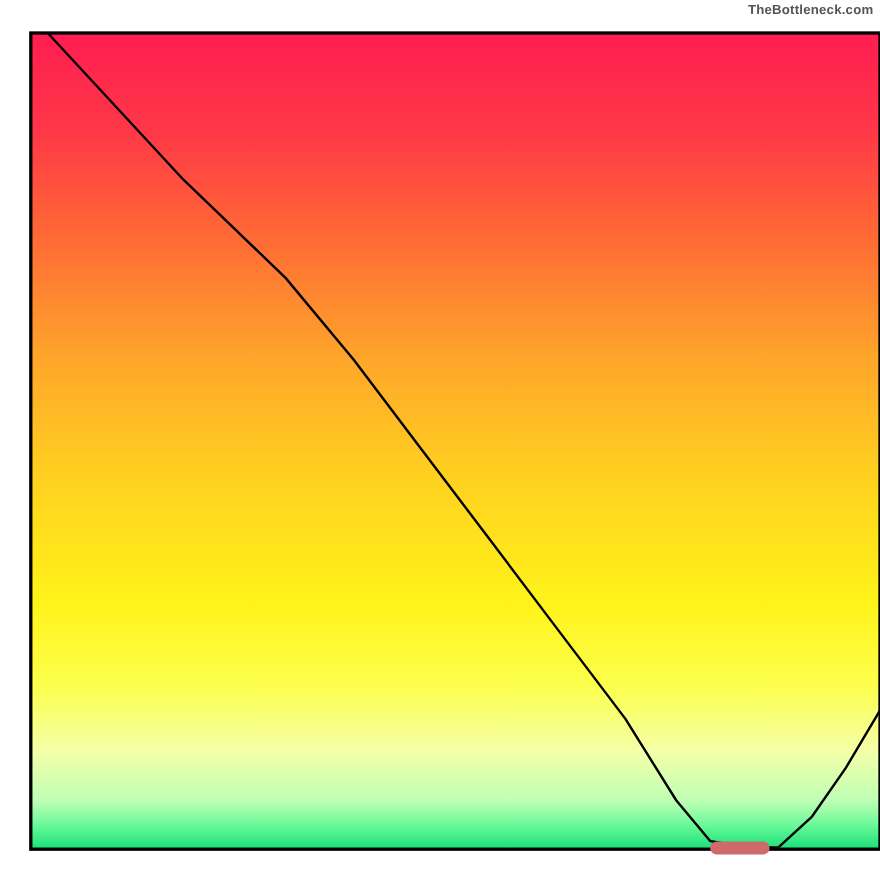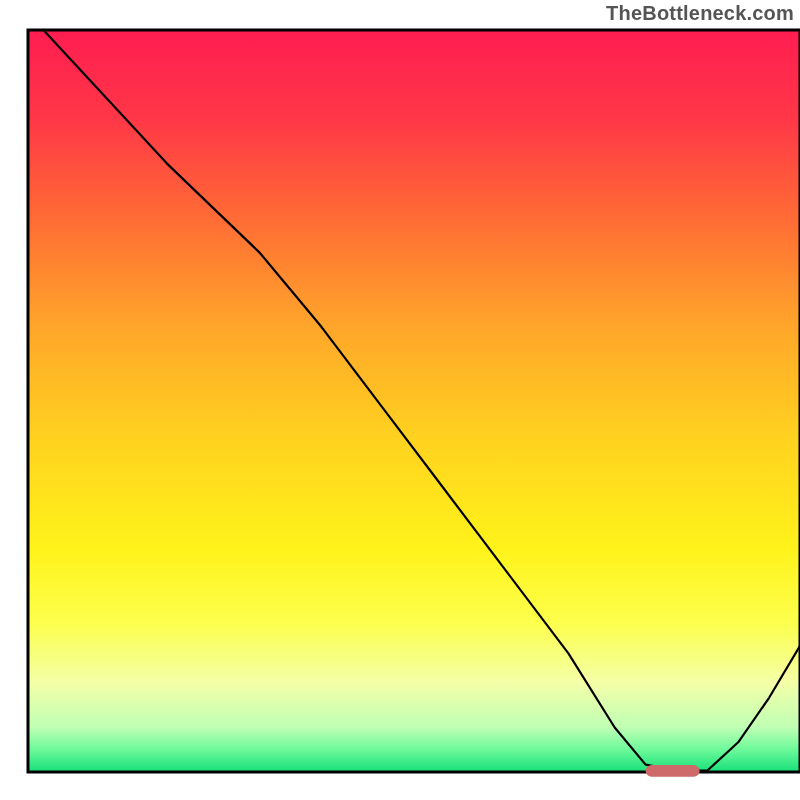--- a/index.html
+++ b/index.html
@@ -14,21 +14,21 @@
   .wrap {
     position: relative;
     width: 800px;
     height: 800px;
   }
   .watermark {
     position: absolute;
     top: 2px;
     right: 6px;
     color: #555;
-    font-size: 20px;
+    font-size: 12px;
     font-weight: 600;
     letter-spacing: 0.2px;
     z-index: 5;
   }
   svg.plot {
     position: absolute;
     left: 0; top: 0;
     width: 800px;
     height: 800px;
     z-index: 1;

